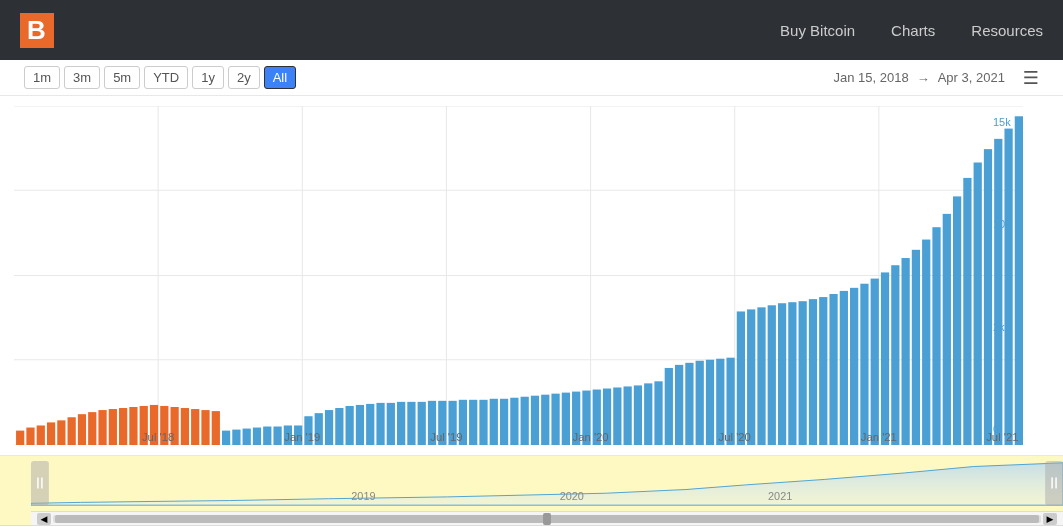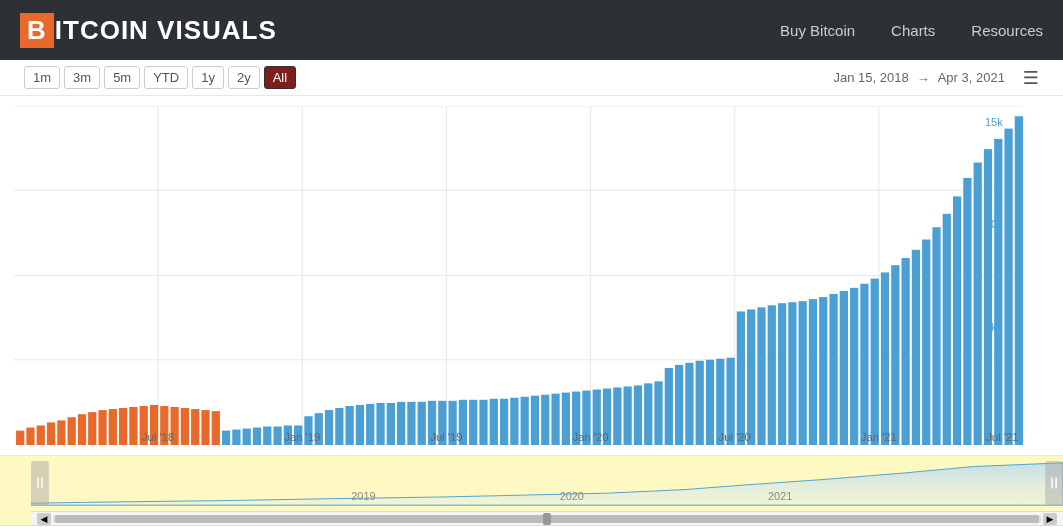--- a/index.html
+++ b/index.html
@@ -56,21 +56,21 @@
     .time-btn {
       padding: 3px 8px;
       font-size: 13px;
       border: 1px solid #ccc;
       border-radius: 3px;
       background: #fff;
       cursor: pointer;
       color: #555;
     }
     .time-btn.active {
-      background: #7f1d1d;
+      background: #3b82f6;
       color: #fff;
       border-color: #2d3035;
     }
     .date-range {
       font-size: 13px;
       color: #4a9fd4;
       display: flex;
       align-items: flex-end;
       gap: 8px;
     }
@@ -109,20 +109,21 @@
       width: 38px;
       display: flex;
       flex-direction: column-reverse;
       justify-content: space-between;
       align-items: flex-start;
       pointer-events: none;
     }
     .y-label {
       font-size: 11px;
       color: #4a9fd4;
+      margin-left: 8px;
     }
 
     
     .minimap {
       height: 70px;
       background: #fef9c3;
       position: relative;
       border-bottom: 1px solid #ddd;
       overflow: hidden;
       padding-left: 31px;
@@ -191,21 +192,20 @@
       border-radius: 2px;
       transform: translateX(-50%);
     }
   </style>
 </head>
 <body>
 
 <div class="header">
   <div class="logo">
     <span class="logo-b">B</span>
-      <span>ITCOIN VISUALS</span>
   </div>
   <nav class="nav">
     <a href="#">Buy Bitcoin</a>
     <a href="#">Charts</a>
     <a href="#">Resources</a>
   </nav>
 </div>
 
 <div class="toolbar">
   <div class="time-buttons">

